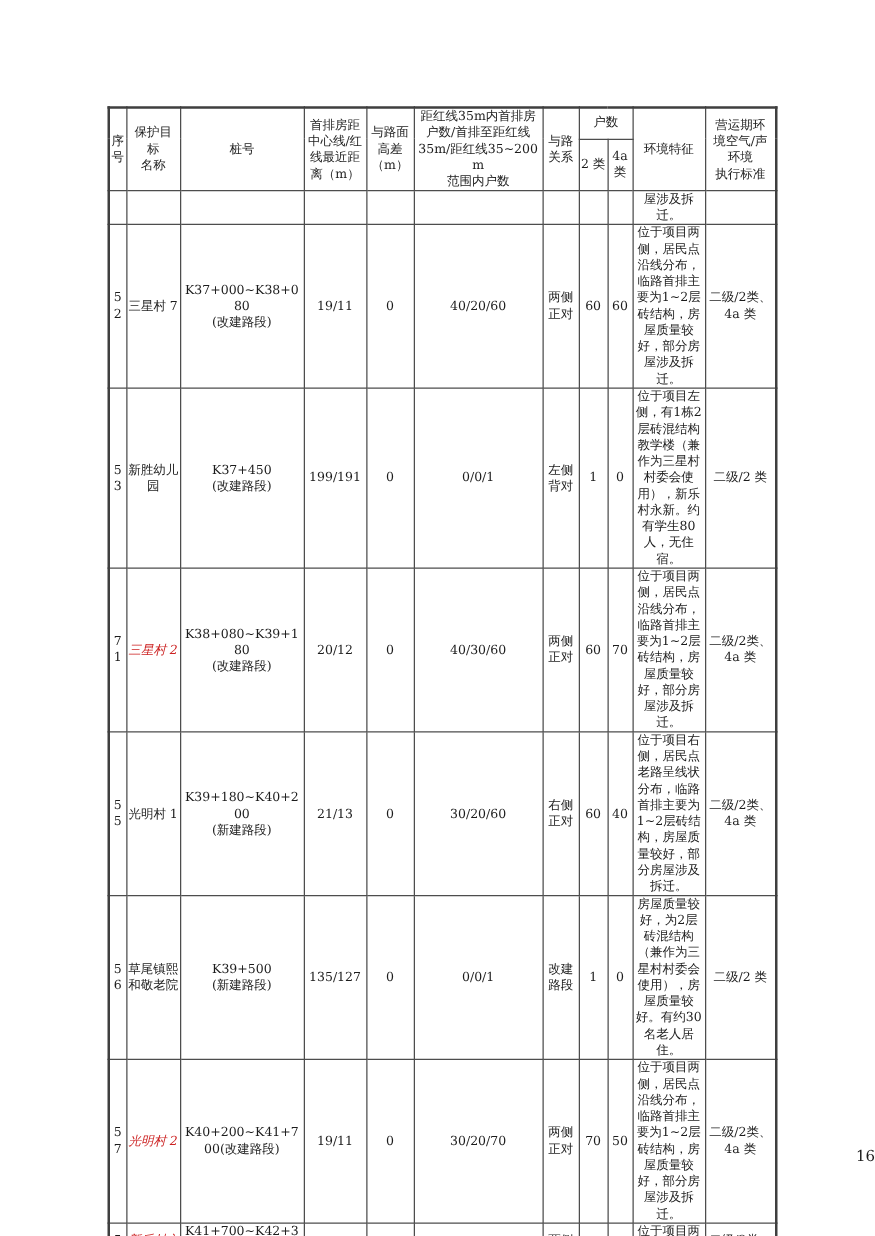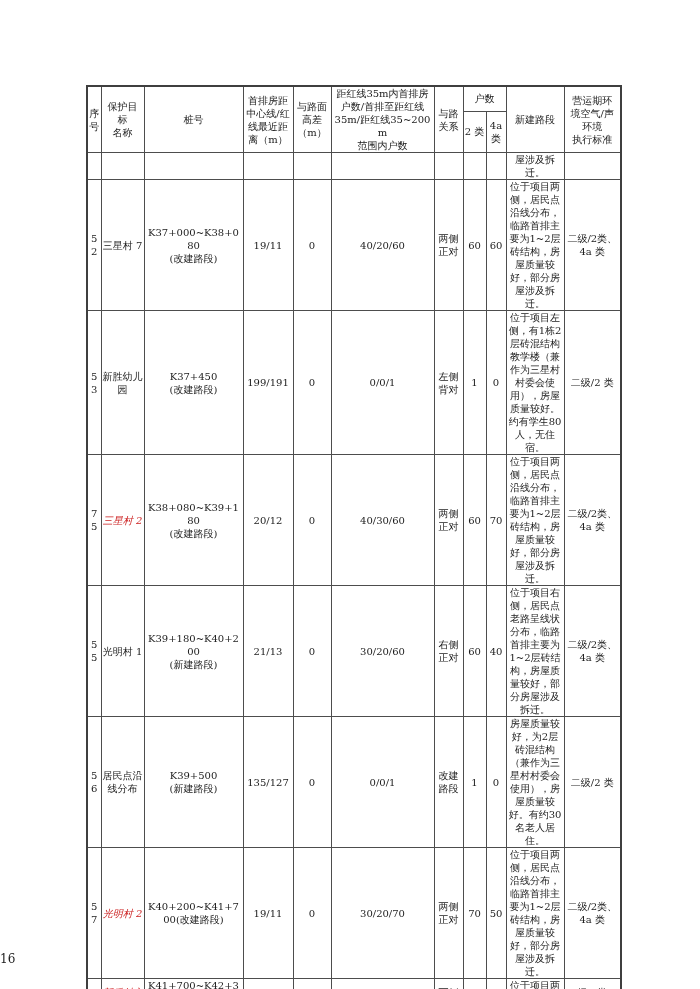--- a/index.html
+++ b/index.html
@@ -41,24 +41,23 @@
   td.env-cell {
     padding: 0 2px;
     margin-left: 36px;
   }
   .red { color: #cc2222; font-style: italic; }
   .page-number {
     position: absolute;
     top: 918px;
     left: 0;
     width: 100%;
-    text-align: left;
+    text-align: right;
     font-size: 12px;
     color: #1c1c1c;
-    margin-top: 34px;
   }
 </style>
 </head>
 <body>
 
 <table class="doc-table">
   <colgroup>
     <col style="width:14px">
       <col style="width:43px">
       <col style="width:99px">
@@ -86,21 +85,21 @@
     <th rowspan="2">与路面
 高差
 （m）</th>
     <th rowspan="2">距红线35m内首排房
 户数/首排至距红线
 35m/距红线35~200m
 范围内户数</th>
     <th rowspan="2">与路
 关系</th>
     <th colspan="2">户数</th>
-    <th rowspan="2">新建路段</th>
+    <th rowspan="2">环境特征</th>
     <th rowspan="2">营运期环
 境空气/声
 环境
 执行标准</th>
   </tr>
   <tr style="height:39px">
     <th>2 类</th>
     <th>4a 类</th>
   </tr>
 
@@ -137,26 +136,26 @@
     <td>53</td>
     <td>新胜幼儿园</td>
     <td>K37+450
 (改建路段)</td>
     <td>199/191</td>
     <td>0</td>
     <td>0/0/1</td>
     <td>左侧背对</td>
     <td>1</td>
     <td>0</td>
-    <td class="env-cell">位于项目左侧，有1栋2层砖混结构教学楼（兼作为三星村村委会使用），房屋质量较好。约有学生80人，无住宿。</td>
+    <td class="env-cell">位于项目左侧，有1栋2层砖混结构教学楼（兼作为三星村村委会使用），新乐村永新。约有学生80人，无住宿。</td>
     <td>二级/2 类</td>
   </tr>
 
   <tr style="height:113px">
-    <td>75</td>
+    <td>71</td>
     <td class="red">三星村 2</td>
     <td>K38+080~K39+180
 (改建路段)</td>
     <td>20/12</td>
     <td>0</td>
     <td>40/30/60</td>
     <td>两侧正对</td>
     <td>60</td>
     <td>70</td>
     <td class="env-cell">位于项目两侧，居民点沿线分布，临路首排主要为1~2层砖结构，房屋质量较好，部分房屋涉及拆迁。</td>
@@ -173,21 +172,21 @@
     <td>30/20/60</td>
     <td>右侧正对</td>
     <td>60</td>
     <td>40</td>
     <td class="env-cell">位于项目右侧，居民点老路呈线状分布，临路首排主要为1~2层砖结构，房屋质量较好，部分房屋涉及拆迁。</td>
     <td>二级/2类、4a 类</td>
   </tr>
 
   <tr style="height:114px">
     <td>56</td>
-    <td>居民点沿线分布</td>
+    <td>草尾镇熙和敬老院</td>
     <td>K39+500
 (新建路段)</td>
     <td>135/127</td>
     <td>0</td>
     <td>0/0/1</td>
     <td>改建路段</td>
     <td>1</td>
     <td>0</td>
     <td class="env-cell">房屋质量较好，为2层砖混结构（兼作为三星村村委会使用），房屋质量较好。有约30名老人居住。</td>
     <td>二级/2 类</td>

